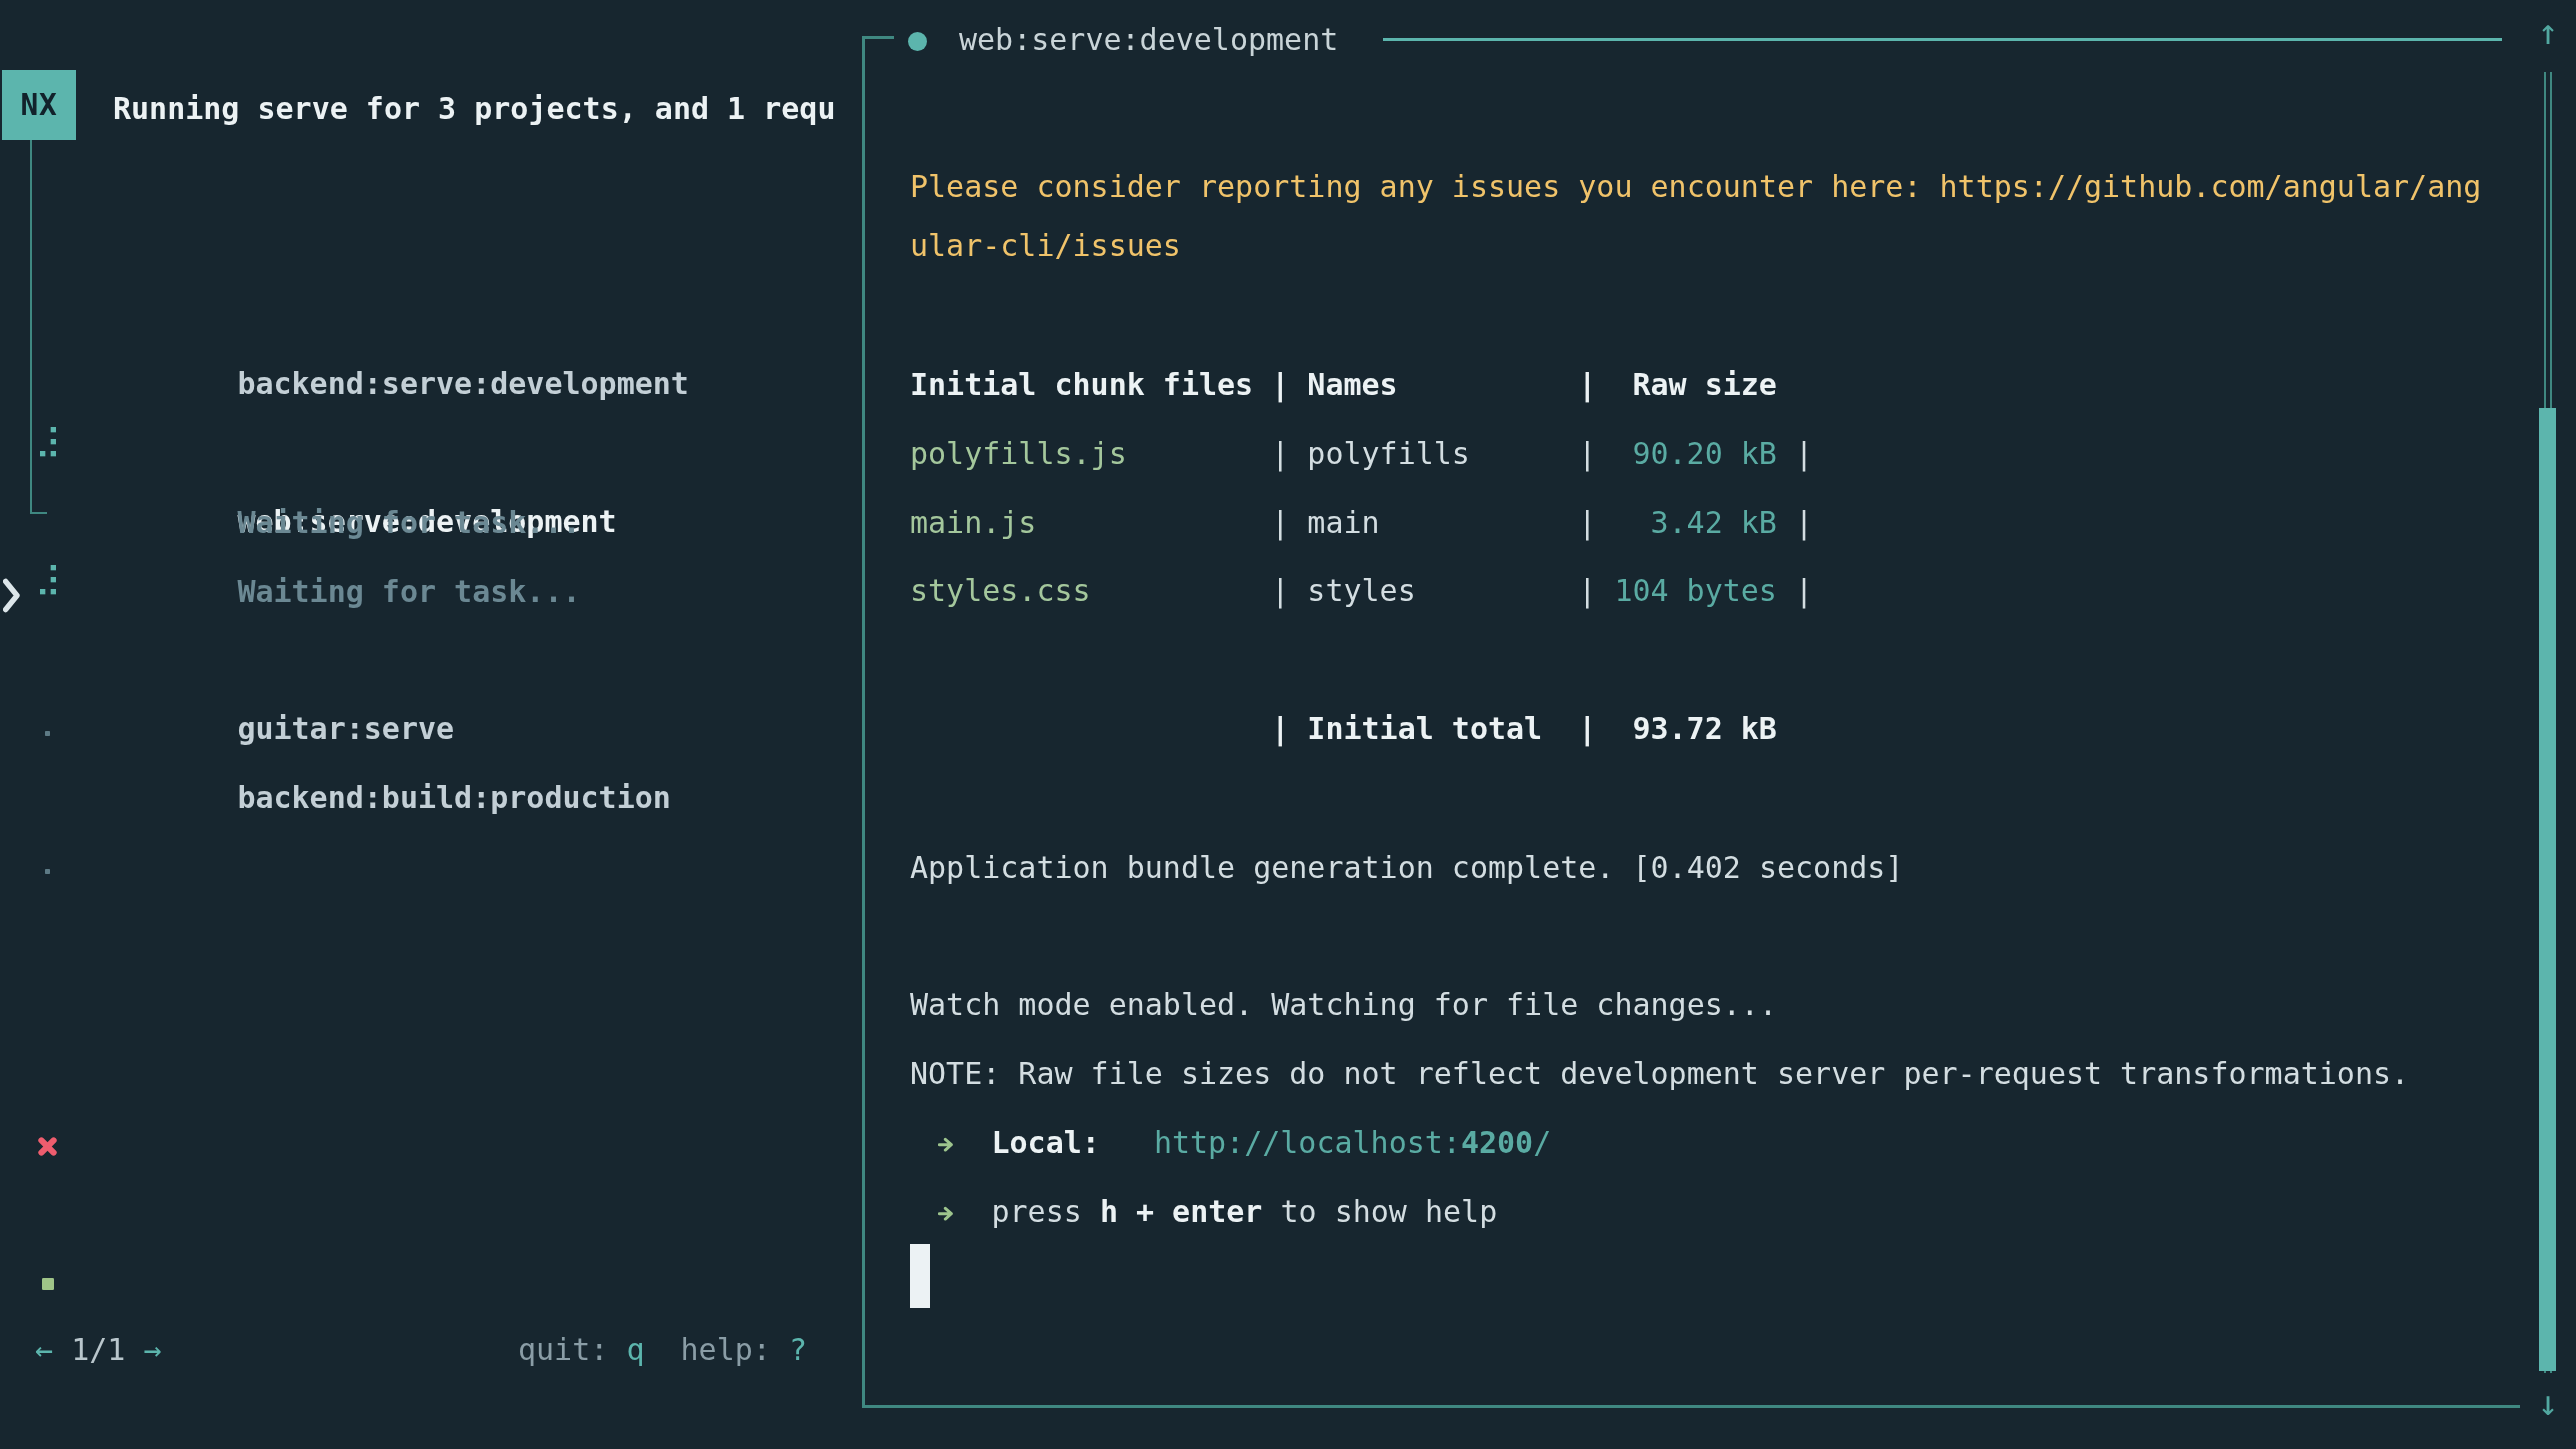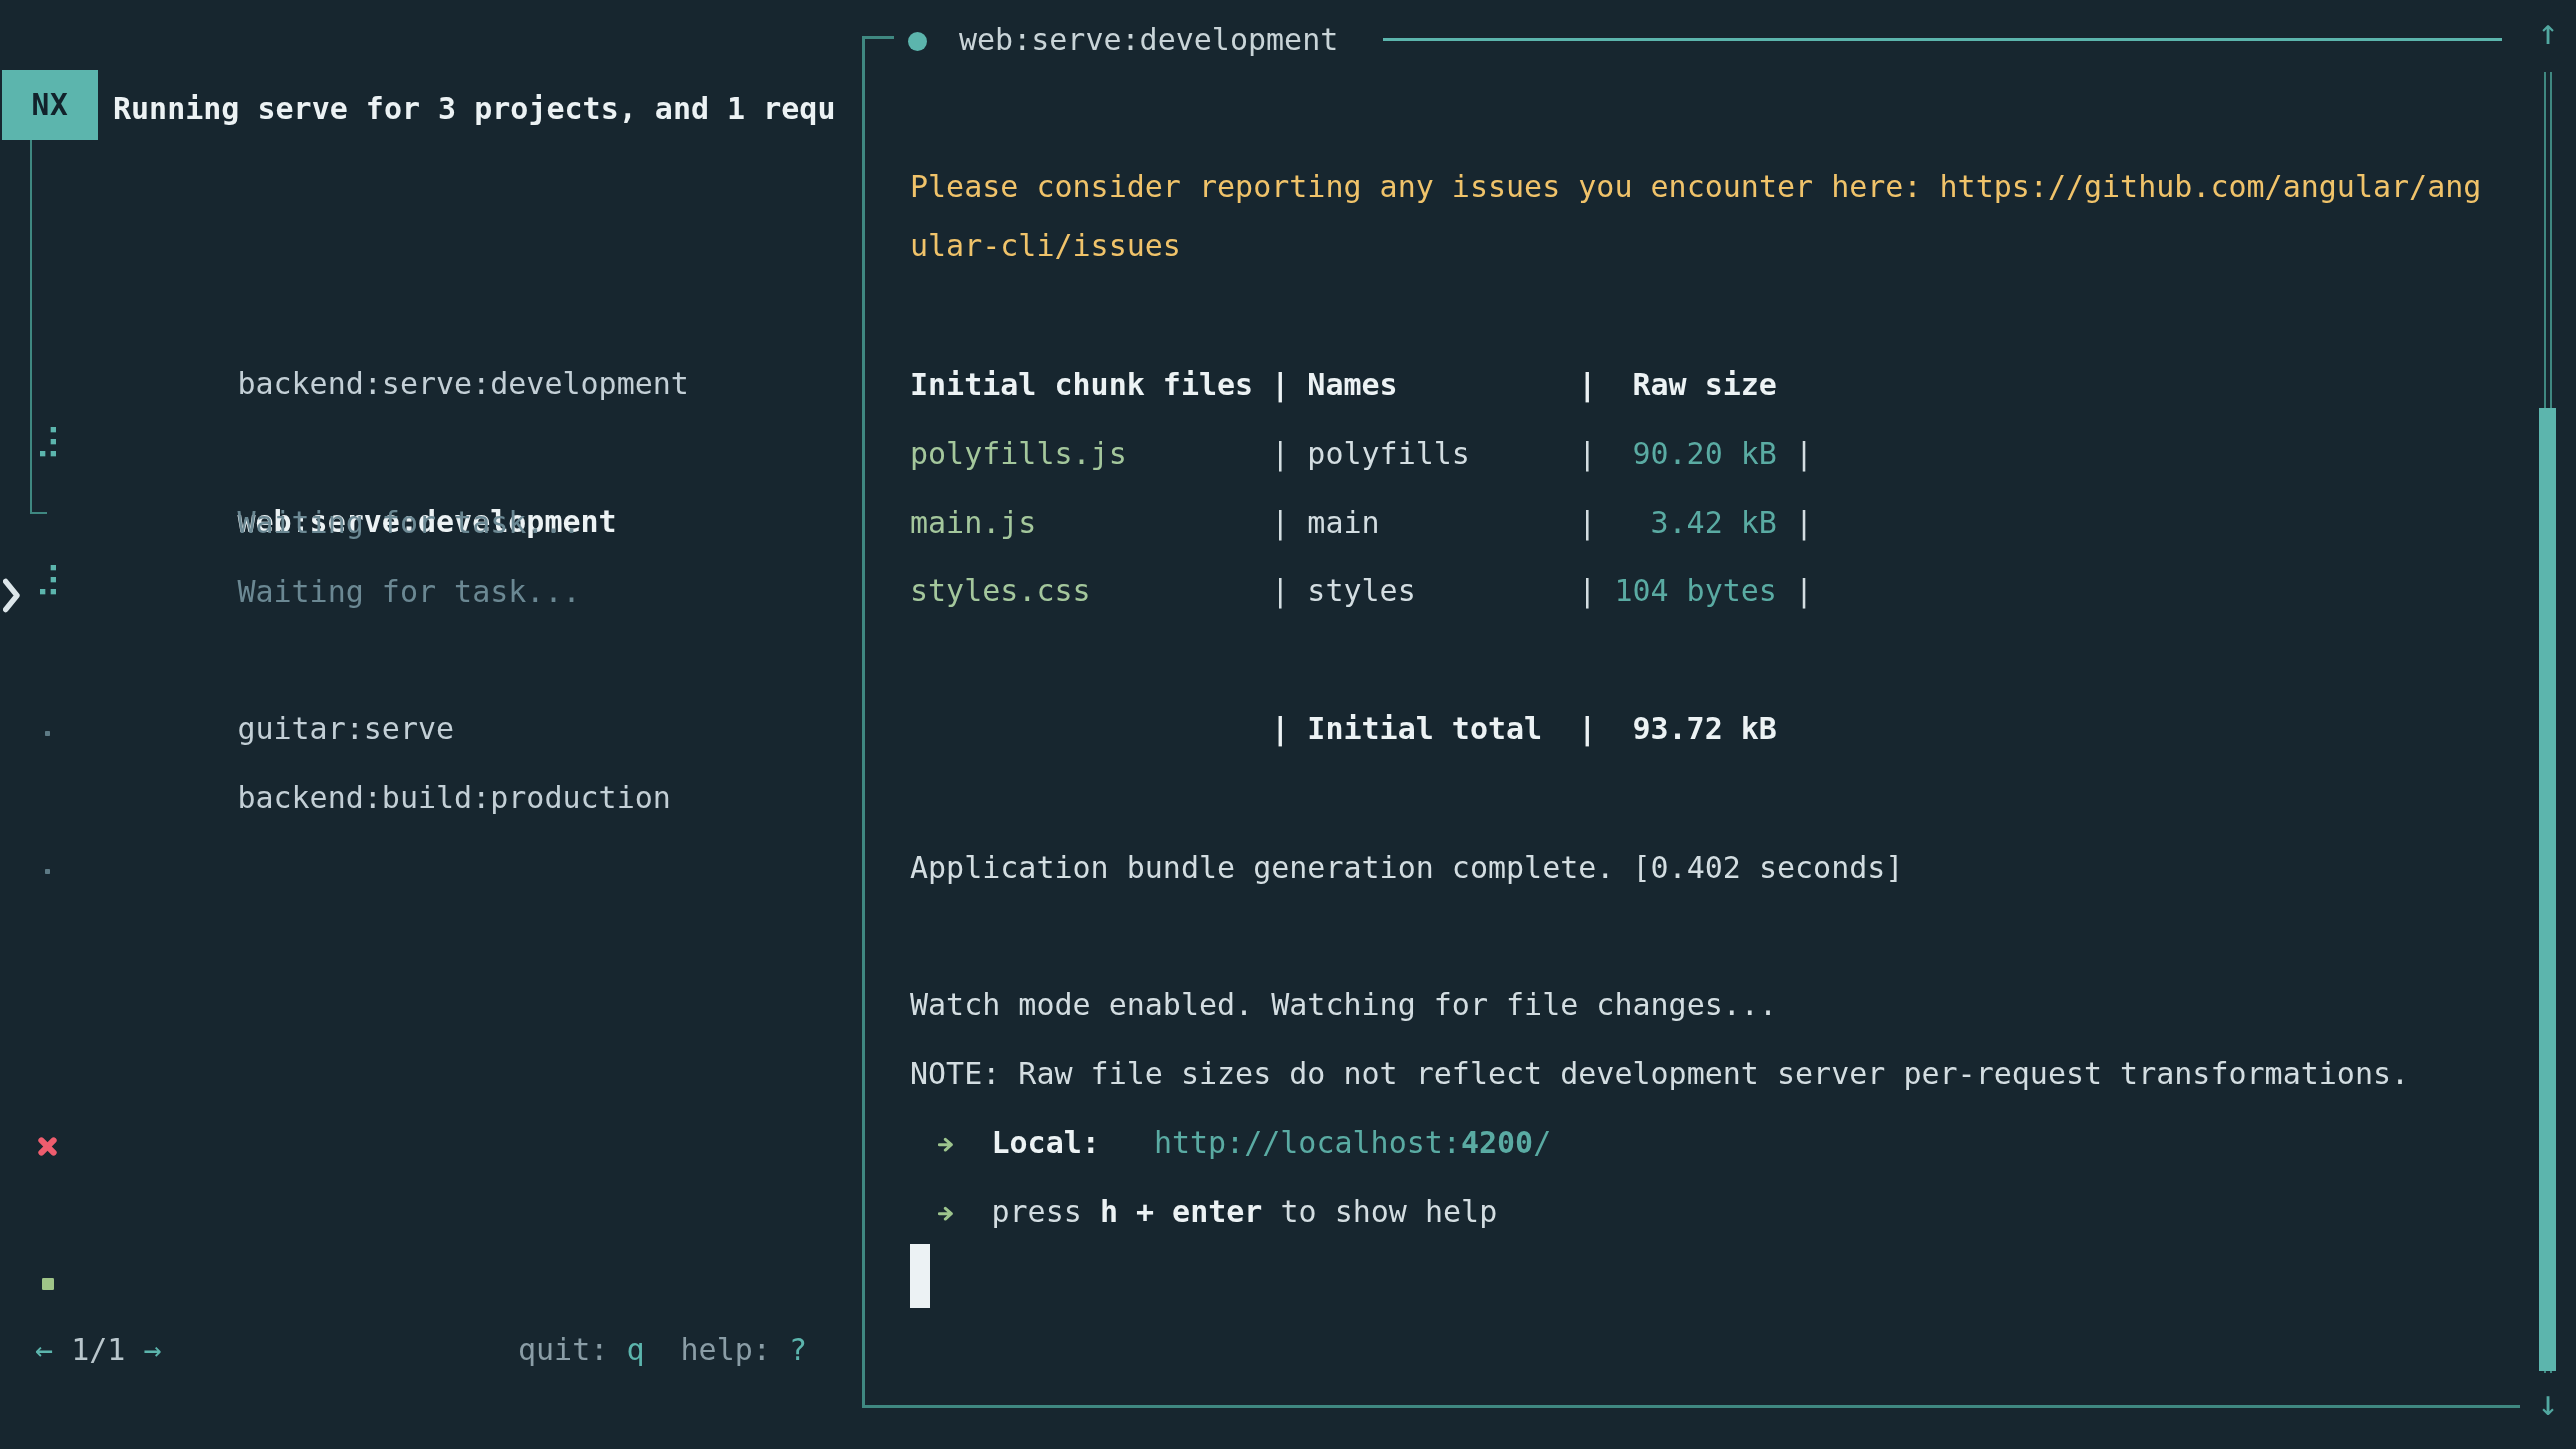--- a/index.html
+++ b/index.html
@@ -25,32 +25,32 @@
   .screen{position:absolute;inset:0;width:2576px;height:1449px;background:var(--bg);}
   .line{position:absolute;height:69px;line-height:69px;white-space:pre;}
   .bold{font-weight:bold;color:var(--fg-bright);}
   .tealtext{color:var(--teal-text);}
   .green{color:var(--green);}
   .yellow{color:var(--yellow);}
 
   
   .sidebar{position:absolute;left:0;top:0;width:862px;height:1449px;}
   .nx-badge{
-    position:absolute;left:2px;top:70px;width:96px;height:70px;
+    position:absolute;left:2px;top:70px;width:74px;height:70px;
     background:var(--teal);color:#12222b;font-weight:bold;font-size:29.5px;
     display:flex;align-items:center;justify-content:center;letter-spacing:0.7px;
   }
   .sidebar-title{
     position:absolute;left:113px;top:74px;height:69px;line-height:69px;
     font-weight:bold;color:var(--fg-bright);white-space:pre;width:733px;overflow:hidden;
   }
   .tree-line{position:absolute;left:29.5px;top:140px;width:2px;height:374px;background:var(--teal-dim);}
   .tree-tick{position:absolute;left:29.5px;top:512px;width:17.4px;height:2px;background:var(--teal-dim);}
   .task-row{position:absolute;left:0;width:862px;height:69px;line-height:69px;padding-left:129px;white-space:pre;cursor:default;}
-  .task-label{color:#c3cfd6;}
+  .task-label{color:#c3cfd6;font-weight:bold;}
   .task-row.selected .task-label{color:var(--fg-bright);font-weight:bold;}
   .task-row.waiting .task-label{color:var(--fg-dim);}
   .spinner-icon{position:absolute;left:40px;}
   .chevron-icon{position:absolute;left:2.7px;}
   .waiting-dot{position:absolute;left:45px;width:5.4px;height:5.4px;background:#5d7a85;border-radius:0.7px;}
   .fail-icon{position:absolute;left:38px;}
   .success-square{position:absolute;left:42px;width:12px;height:12px;background:#9fc488;border-radius:1.3px;}
   .pagination{position:absolute;left:35px;top:1315px;height:69px;line-height:69px;white-space:pre;color:#b9c6cc;}
   .pagination .arr{color:var(--teal);}
   .shortcuts{position:absolute;right:55px;top:1315px;height:69px;line-height:69px;white-space:pre;color:#8a9da6;}

